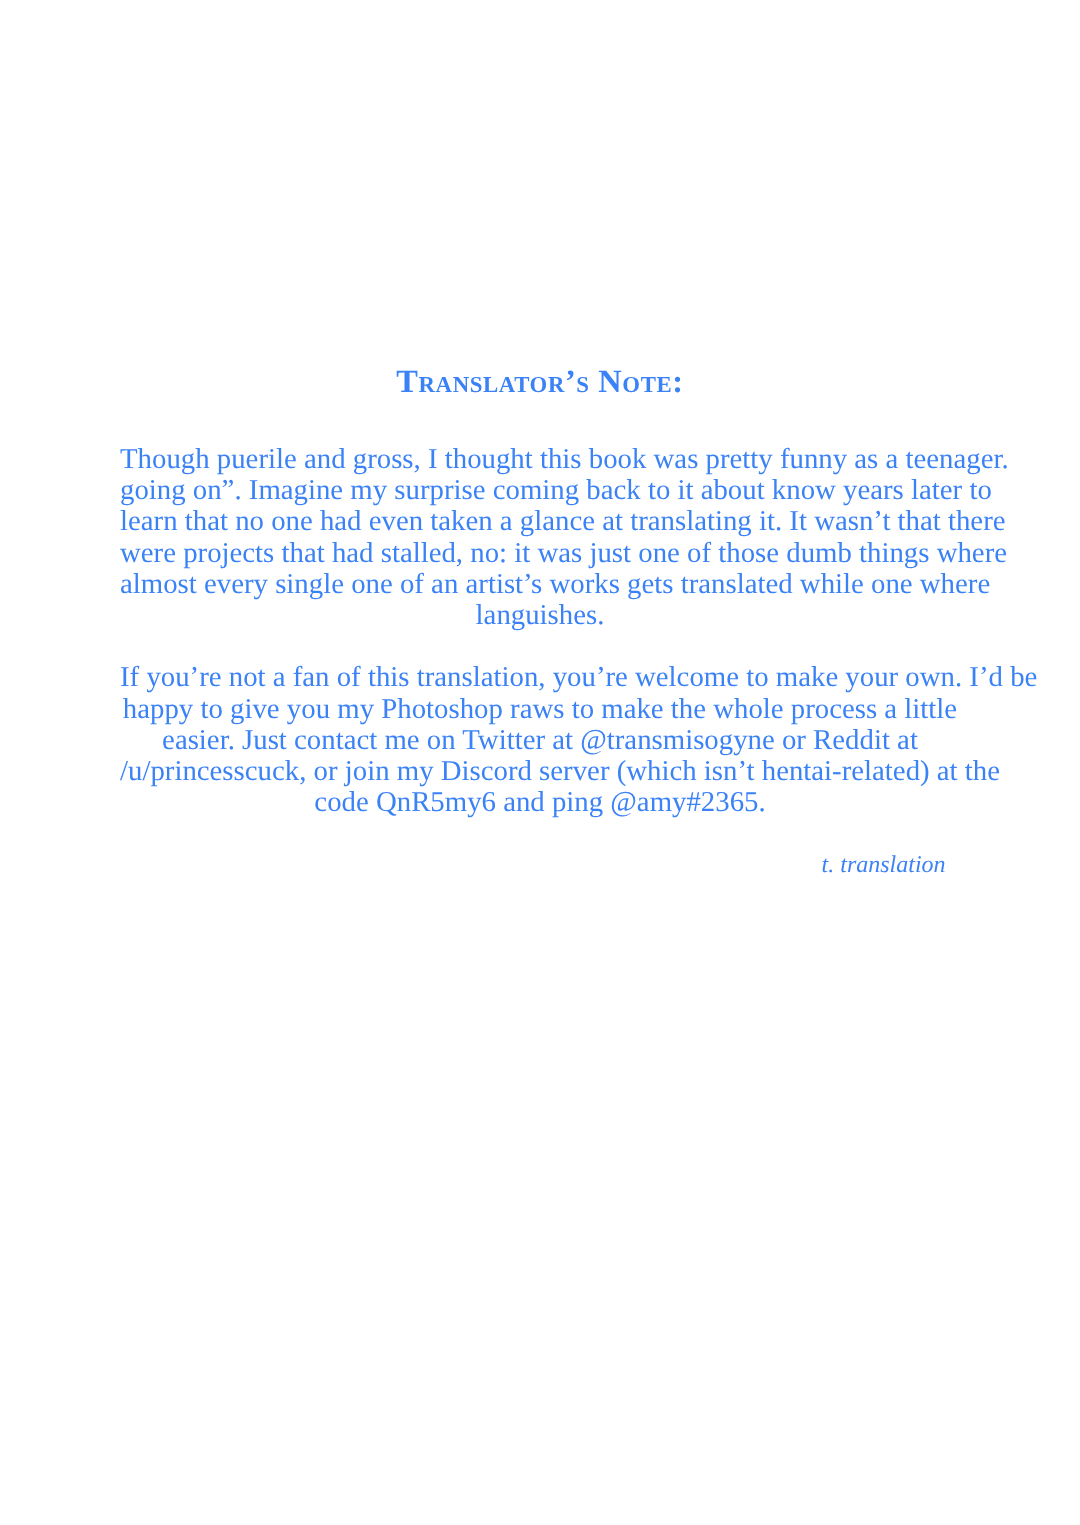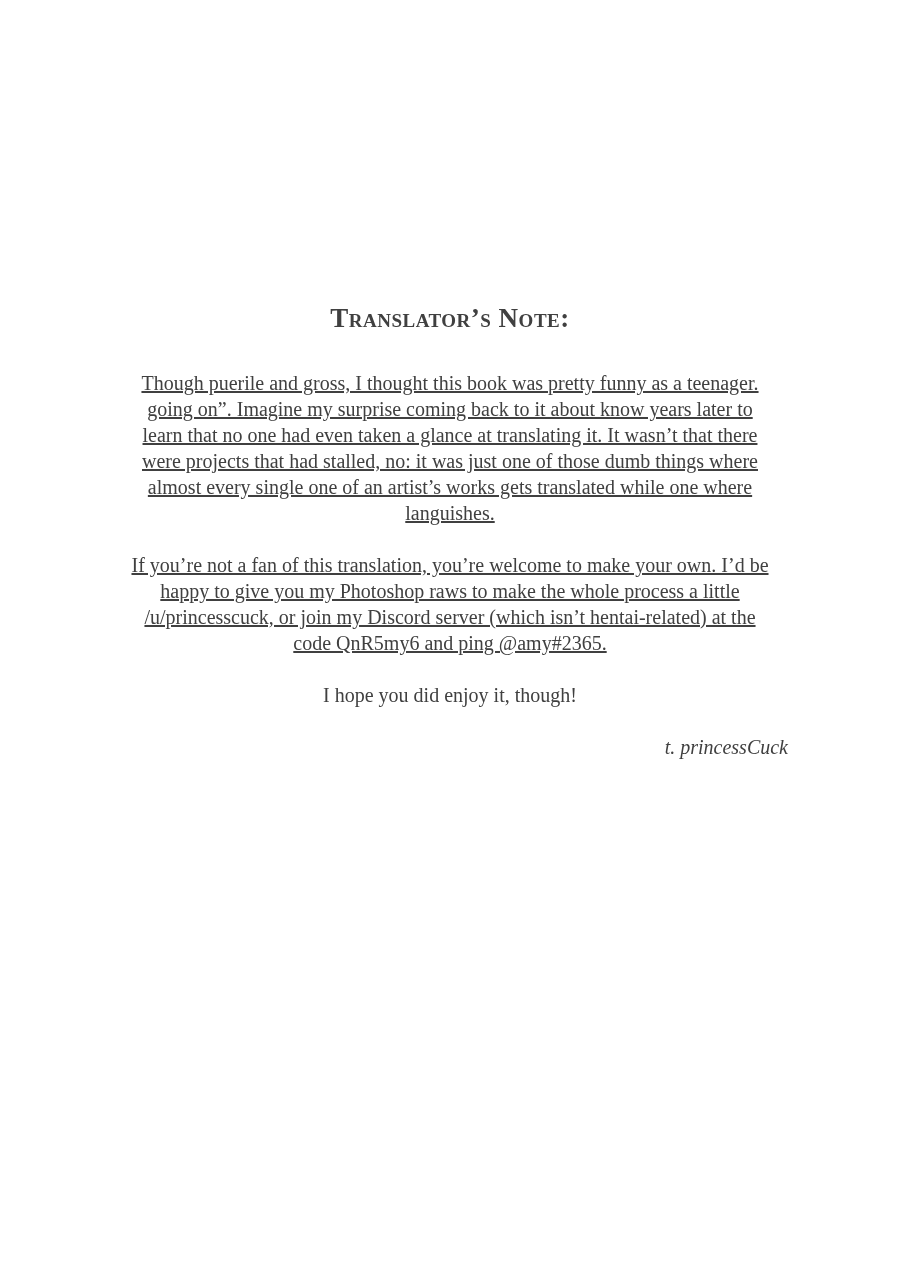--- a/index.html
+++ b/index.html
@@ -6,45 +6,44 @@
     margin: 0;
     padding: 0;
     background: #ffffff;
   }
   .page {
     position: relative;
     width: 900px;
     height: 1271px;
     background: #ffffff;
     font-family: "Liberation Serif", serif;
-    color: #404040;
+    color: #3b82f6;
     overflow: hidden;
   }
   .content {
     position: absolute;
     top: 303px;
     left: 100px;
     width: 700px;
     text-align: center;
   }
   .title {
     font-size: 27px;
     font-weight: 700;
     font-variant: small-caps;
     letter-spacing: 0.5px;
     margin: 0 0 36px 0;
   }
   .para {
     margin: 0 0 26px 0;
   }
   .line {
-    font-size: 20px;
+    font-size: 24px;
     line-height: 26px;
     white-space: nowrap;
-    text-decoration: underline;
   }
   .closing {
     font-size: 20px;
     line-height: 26px;
     margin-top: 26px;
   }
   .signature {
     font-size: 20px;
     font-style: italic;
     text-align: right;
@@ -65,22 +64,22 @@
       <div class="line">going on”. Imagine my surprise coming back to it about know years later to</div>
       <div class="line">learn that no one had even taken a glance at translating it. It wasn’t that there</div>
       <div class="line">were projects that had stalled, no: it was just one of those dumb things where</div>
       <div class="line">almost every single one of an artist’s works gets translated while one where</div>
       <div class="line">languishes.</div>
     </div>
 
     <div class="para">
       <div class="line">If you’re not a fan of this translation, you’re welcome to make your own. I’d be</div>
       <div class="line">happy to give you my Photoshop raws to make the whole process a little</div>
+      <div class="line">easier. Just contact me on Twitter at @transmisogyne or Reddit at</div>
       <div class="line">/u/princesscuck, or join my Discord server (which isn’t hentai-related) at the</div>
       <div class="line">code QnR5my6 and ping @amy#2365.</div>
     </div>
 
-    <div class="closing">I hope you did enjoy it, though!</div>
 
-    <div class="signature">t. princessCuck</div>
+    <div class="signature">t. translation</div>
 
   </div>
 </div>
 
 </body></html>

